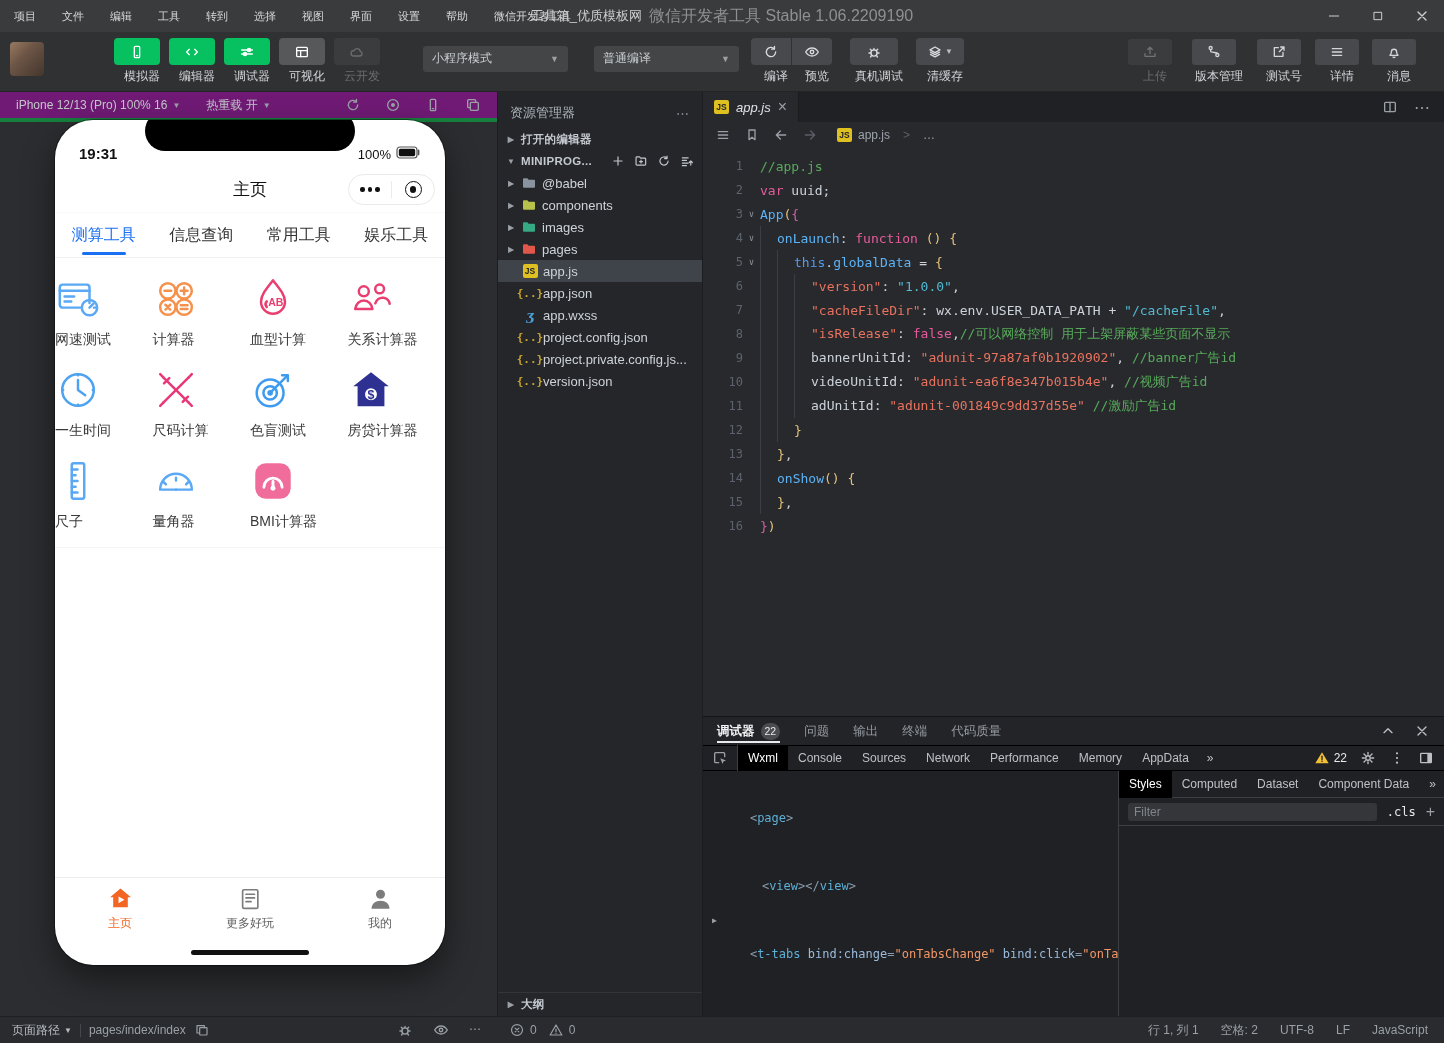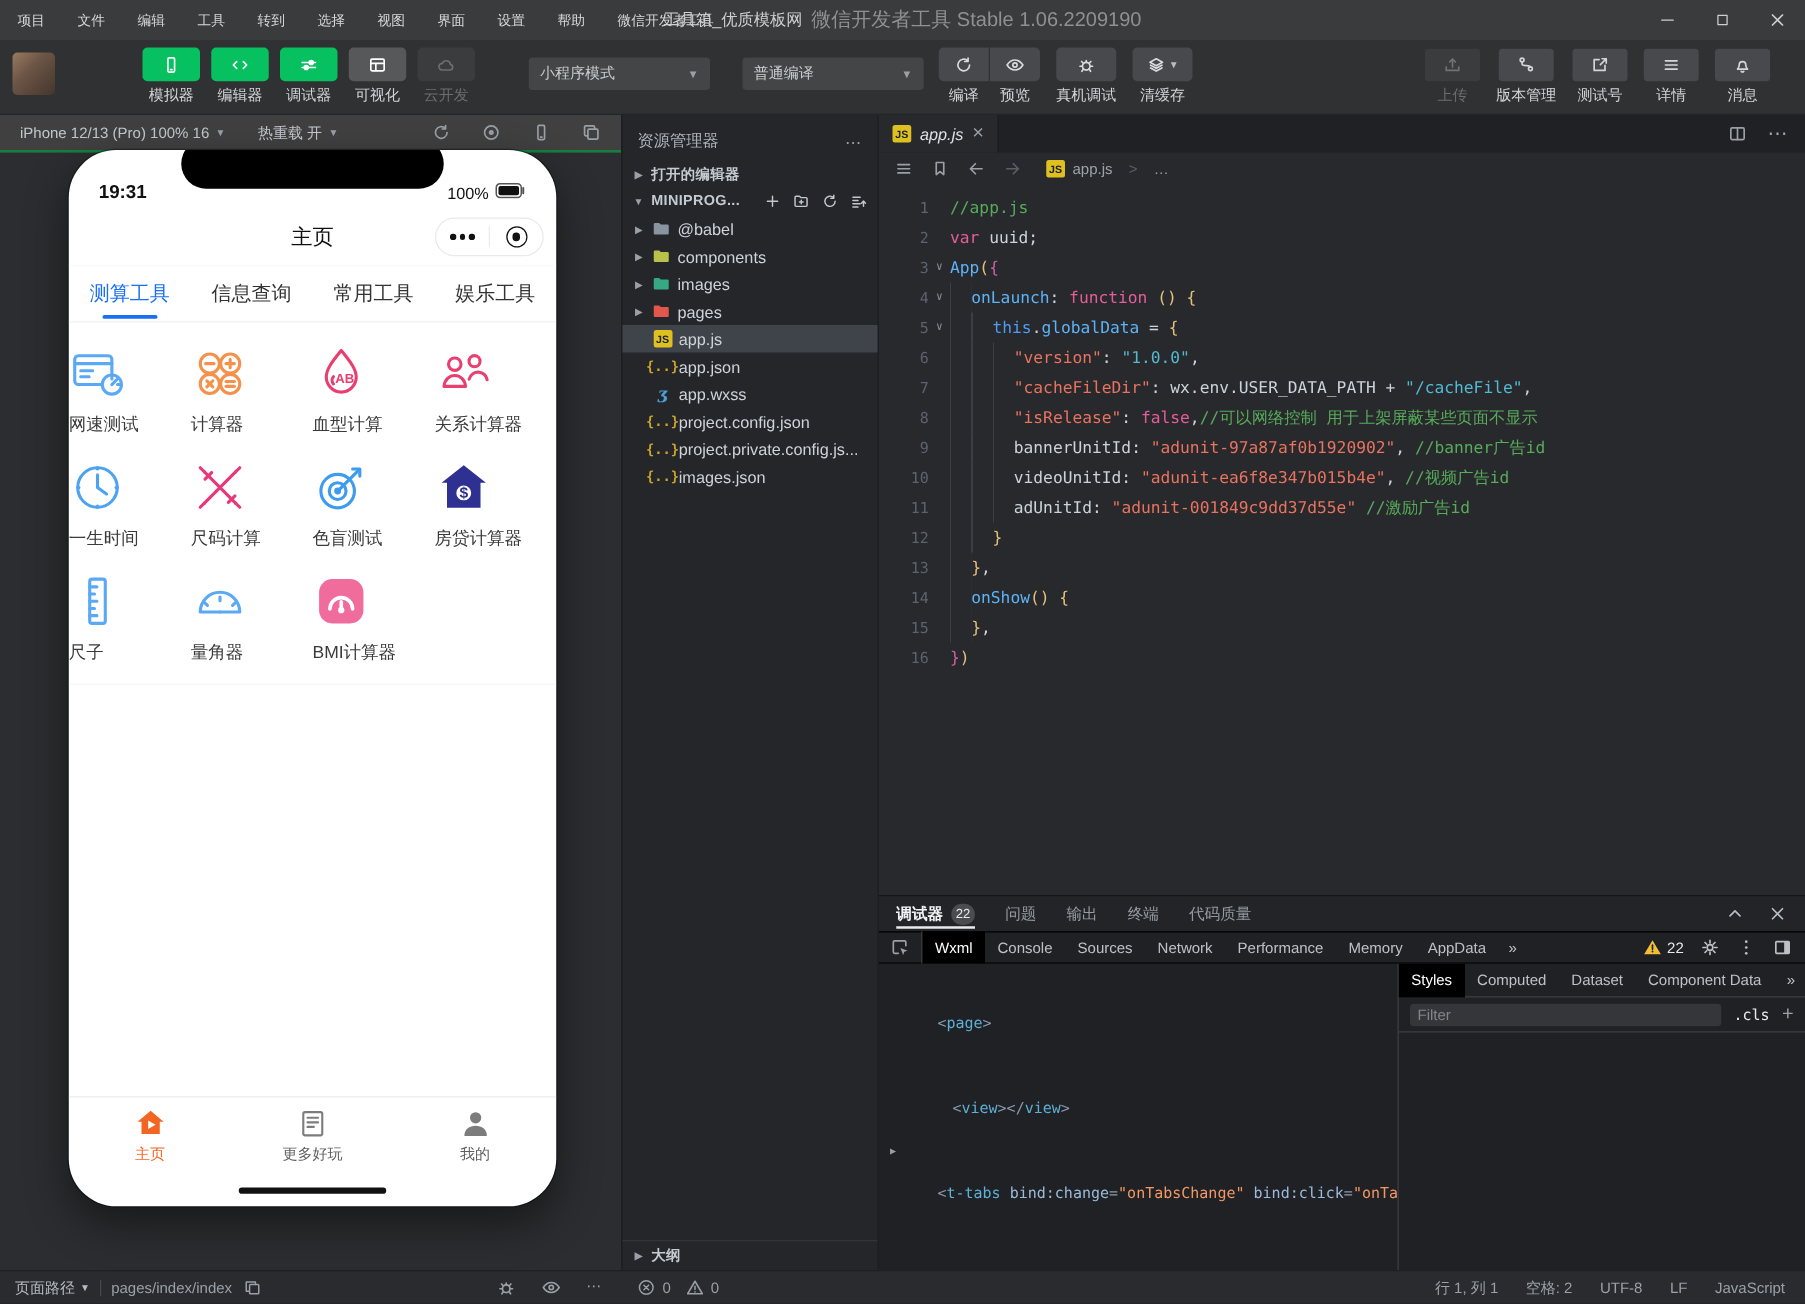--- a/index.html
+++ b/index.html
@@ -22,21 +22,21 @@
   
   .toolbar { position:absolute; left:0; top:32px; width:1444px; height:60px; background:#2f3133; display:flex; align-items:center; border-bottom:1px solid #232426; }
   .avatar { width:34px; height:34px; border-radius:4px; margin:0 0 6px 10px;
             background:linear-gradient(135deg,#9a7a60 0%,#6c5546 40%,#44362c 100%); }
   .navgrp { display:flex; gap:9px; margin-left:70px; }
   .tbtn { display:flex; flex-direction:column; align-items:center; gap:3px; cursor:pointer; }
   .tbtn .box { width:46px; height:27px; border-radius:4px; display:flex; align-items:center; justify-content:center; color:#fff; }
   .tbtn.green .box { background:#07c160; }
   .tbtn.gray .box { background:#56585a; }
   .tbtn.disabled .box { background:#3a3c3e; color:#6b6d70; }
-  .tbtn .lbl { font-size:12px; color:#d2d5d8; }
+  .tbtn .lbl { font-size:12px; color:#d2d5d8;margin-left:10px; }
   .tbtn.disabled .lbl { color:#6b6d70; }
   .selbox { height:26px; background:#434547; border-radius:3px; display:flex; align-items:center; padding:0 9px; color:#c9cdd1; font-size:12px; cursor:pointer; margin-bottom:6px; }
   .selbox .caret { margin-left:auto; color:#9aa0a6; font-size:9px; }
   #mode-select { width:145px; margin-left:43px; }
   #compile-select { width:145px; margin-left:26px; }
   .actgrp { display:flex; gap:13px; margin-left:12px; align-items:flex-start; }
   .joined { display:flex; gap:1px; }
   .joined .tbtn:first-child .box { border-radius:4px 0 0 4px; }
   .joined .tbtn:last-child .box { border-radius:0 4px 4px 0; }
   .act .box { background:#48494c; width:40px; color:#d8dbde; }
@@ -45,21 +45,21 @@
   .rightgrp { margin-left:auto; display:flex; gap:13px; padding-right:28px; }
   .rbtn .box { width:44px; height:26px; background:#48494c; border-radius:3px; color:#d3d6d9; }
   .rbtn.disabled .box { background:#3a3c3e; color:#707376; }
   .rbtn .lbl { font-size:12px; }
 
   
   .content { position:absolute; left:0; top:92px; width:1444px; height:924px; display:flex; }
 
   
   .sim-panel { width:497px; background:#2b2d30; position:relative; }
-  .sim-top { height:30px; background:#404040; border-bottom:2px solid #15803d; display:flex; align-items:center; font-size:12px; color:#c3c7cc; padding:0 16px; }
+  .sim-top { height:30px; background:#701a75; border-bottom:4px solid #15803d; display:flex; align-items:center; font-size:12px; color:#c3c7cc; padding:0 16px; }
   .sim-sel { display:flex; align-items:center; gap:5px; cursor:pointer; }
   .sim-sel .caret { font-size:8px; color:#9aa0a6; }
   #hot-reload { margin-left:26px; }
   .sim-icons { margin-left:auto; display:flex; gap:24px; color:#9aa0a6; }
   .sim-icons .ic { cursor:pointer; }
 
   
   .phone { position:absolute; left:55px; top:28px; width:390px; height:845px; background:#fff; border-radius:38px; overflow:hidden; display:flex; flex-direction:column; box-shadow:0 0 0 1px rgba(0,0,0,.4), 0 14px 34px rgba(0,0,0,.45); }
   .notch { position:absolute; top:-9px; left:50%; transform:translateX(-50%); width:210px; height:40px; background:#000; border-radius:20px; }
   .p-status { height:46px; display:flex; align-items:flex-end; justify-content:space-between; padding:0 24px 4px; }
@@ -715,21 +715,21 @@
             <span>project.config.json</span>
   </div>
   <div class="exp-row file ">
 
     <span class="ficon jsonic">{..}</span>
             <span>project.private.config.js...</span>
   </div>
   <div class="exp-row file ">
 
     <span class="ficon jsonic">{..}</span>
-            <span>images.json</span>
+            <span>version.json</span>
   </div>
         </div>
       <div class="exp-row section exp-outline">
         <span class="chev">▶</span>
         <span>大纲</span>
       </div>
     </div>
 
     <div class="right-col">
       <div class="editor">

